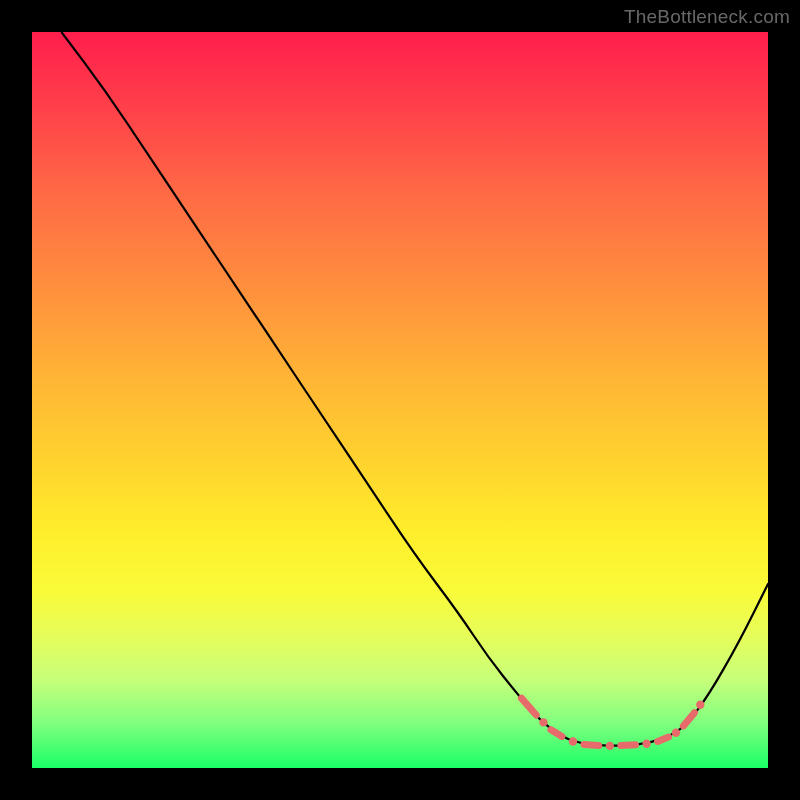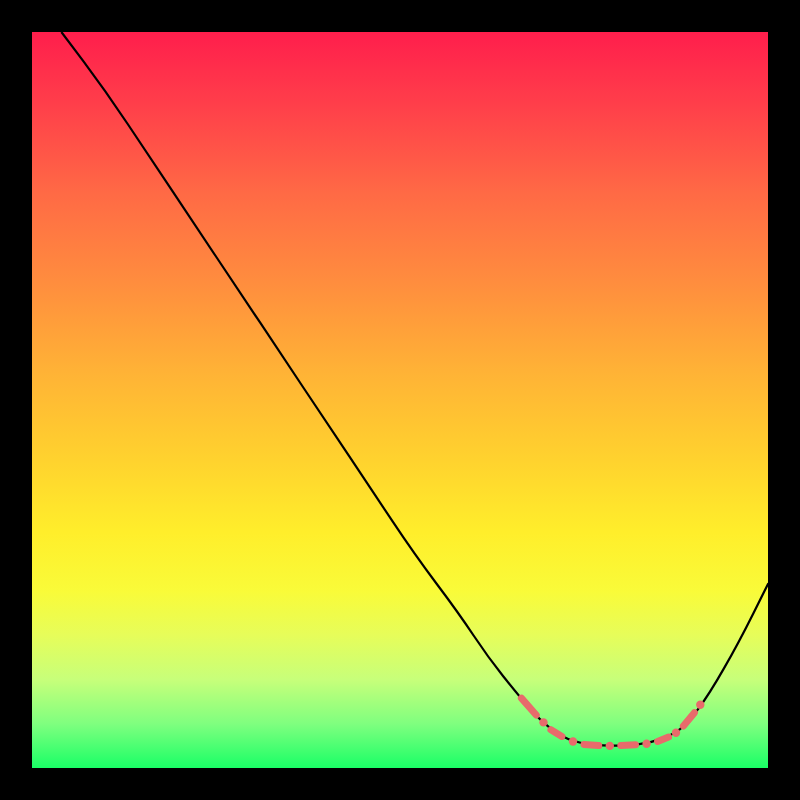--- a/index.html
+++ b/index.html
@@ -69,20 +69,21 @@
   .marker-dash {
     stroke: #e86b6b;
     stroke-width: 7;
     stroke-linecap: round;
   }
 </style>
 </head>
 <body>
 
 <div class="frame">
+  <div class="watermark">TheBottleneck.com</div>
 
   <div class="plot-area">
     <svg class="plot-svg" viewBox="0 0 736 736" preserveAspectRatio="none">
       <path id="curve-path" class="curve" d="M 29.4 0.0 Q 29.4 0.0 51.5 29.4 Q 73.6 58.9 95.7 92.0 Q 117.8 125.1 139.8 158.2 Q 161.9 191.4 184.0 224.5 Q 206.1 257.6 228.2 290.7 Q 250.2 323.8 272.3 357.0 Q 294.4 390.1 316.5 423.2 Q 338.6 456.3 360.6 489.4 Q 382.7 522.6 404.8 552.0 Q 426.9 581.4 441.6 603.5 Q 456.3 625.6 471.0 644.0 Q 485.8 662.4 496.8 675.3 Q 507.8 688.2 518.9 696.6 Q 529.9 705.1 541.0 708.8 Q 552.0 712.4 563.0 713.2 Q 574.1 713.9 585.1 713.6 Q 596.2 713.2 607.2 712.1 Q 618.2 711.0 629.3 706.9 Q 640.3 702.9 647.7 697.4 Q 655.0 691.8 666.1 677.1 Q 677.1 662.4 691.8 636.6 Q 706.6 610.9 721.3 581.4 T 736.0 552.0"></path>
       <g id="markers-group">
           <line class="marker-dash" x1="489.4" y1="666.1" x2="504.2" y2="683.0"></line>
           <circle class="marker-dot" cx="511.5" cy="690.4" r="4.2"></circle>
           <line class="marker-dash" x1="518.9" y1="697.7" x2="529.9" y2="704.4"></line>
           <circle class="marker-dot" cx="541.0" cy="709.5" r="4.2"></circle>
           <line class="marker-dash" x1="552.0" y1="712.4" x2="566.7" y2="713.6"></line>

